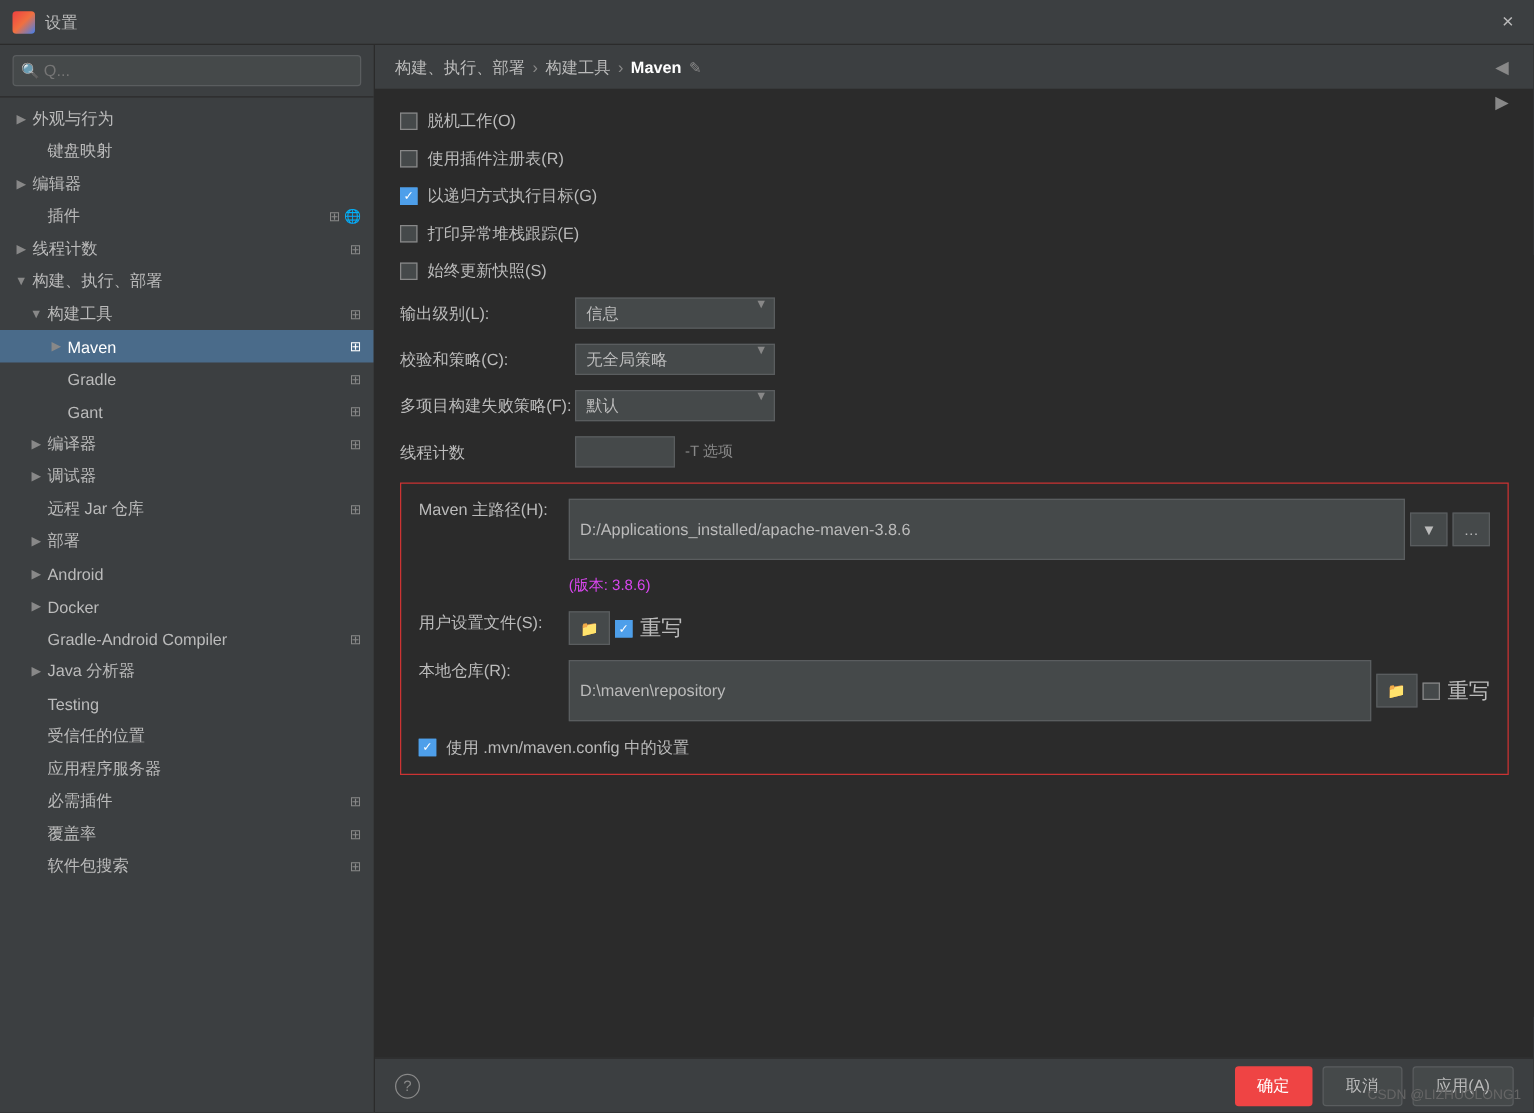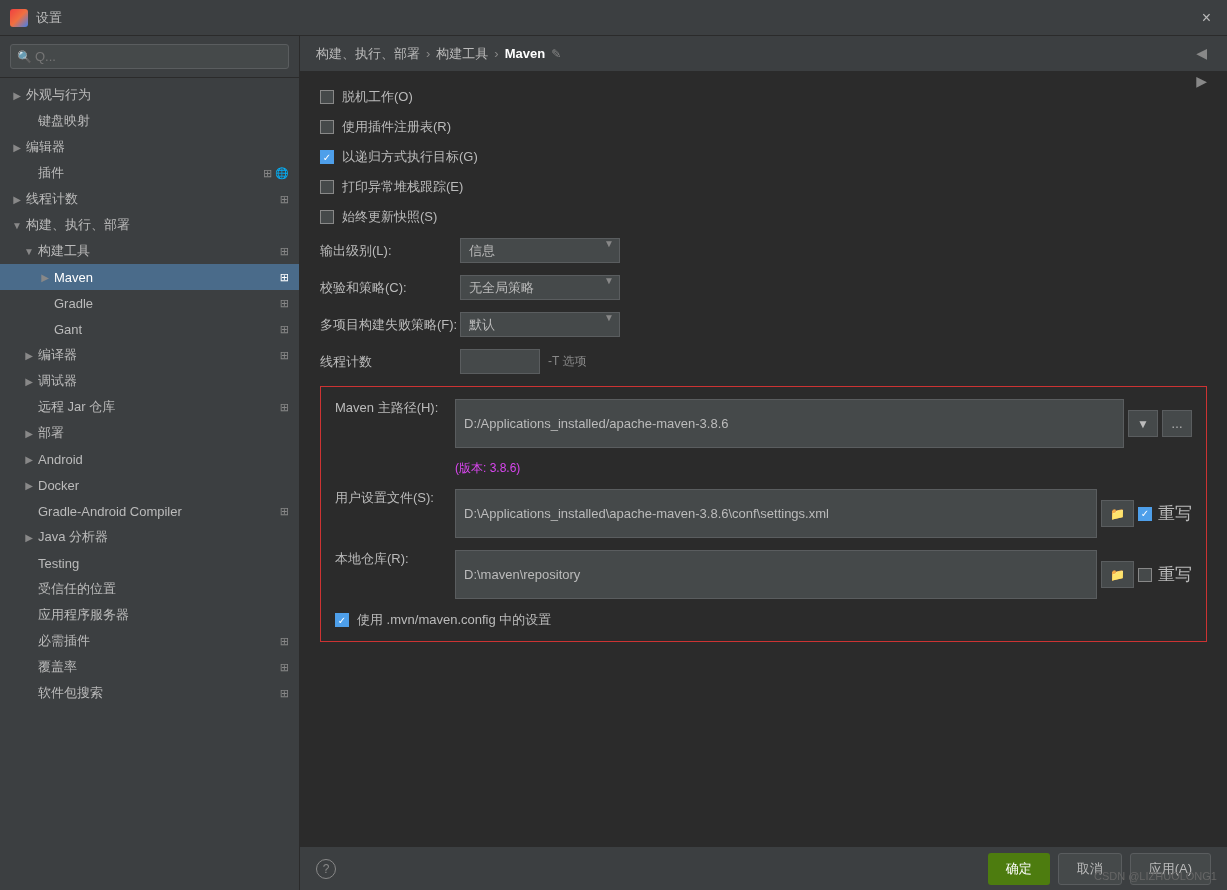--- a/index.html
+++ b/index.html
@@ -341,21 +341,21 @@
       gap: 8px;
     }
     .btn {
       padding: 6px 18px;
       border-radius: 3px;
       cursor: pointer;
       font-size: 13px;
       border: none;
     }
     .btn-primary {
-      background: #4d7c0f;
+      background: #ef4444;
       color: #fff;
     }
     .btn-default {
       background: #45494a;
       color: #bbb;
       border: 1px solid #5a5d5f;
       text-align: right;
     }
     .watermark {
       position: absolute;
@@ -627,21 +627,20 @@
           </div>
         </div>
 
         <div class="maven-version">
           <span>(版本: 3.8.6)</span>
         </div>
 
         <div class="maven-row">
           <span class="maven-label">用户设置文件(S):</span>
           <div class="maven-input-wrapper">
-            <input class="maven-text-input" type="text" value="D:\Applications_installed\apache-maven-3.8.6\conf\settings.xml" style="">
             <button class="maven-browse-btn">📁</button>
             <label class="override-checkbox">
               <div class="custom-checkbox checked"></div>
               <span class="override-label">重写</span>
             </label>
           </div>
         </div>
 
         <div class="maven-row">
           <span class="maven-label">本地仓库(R):</span>

